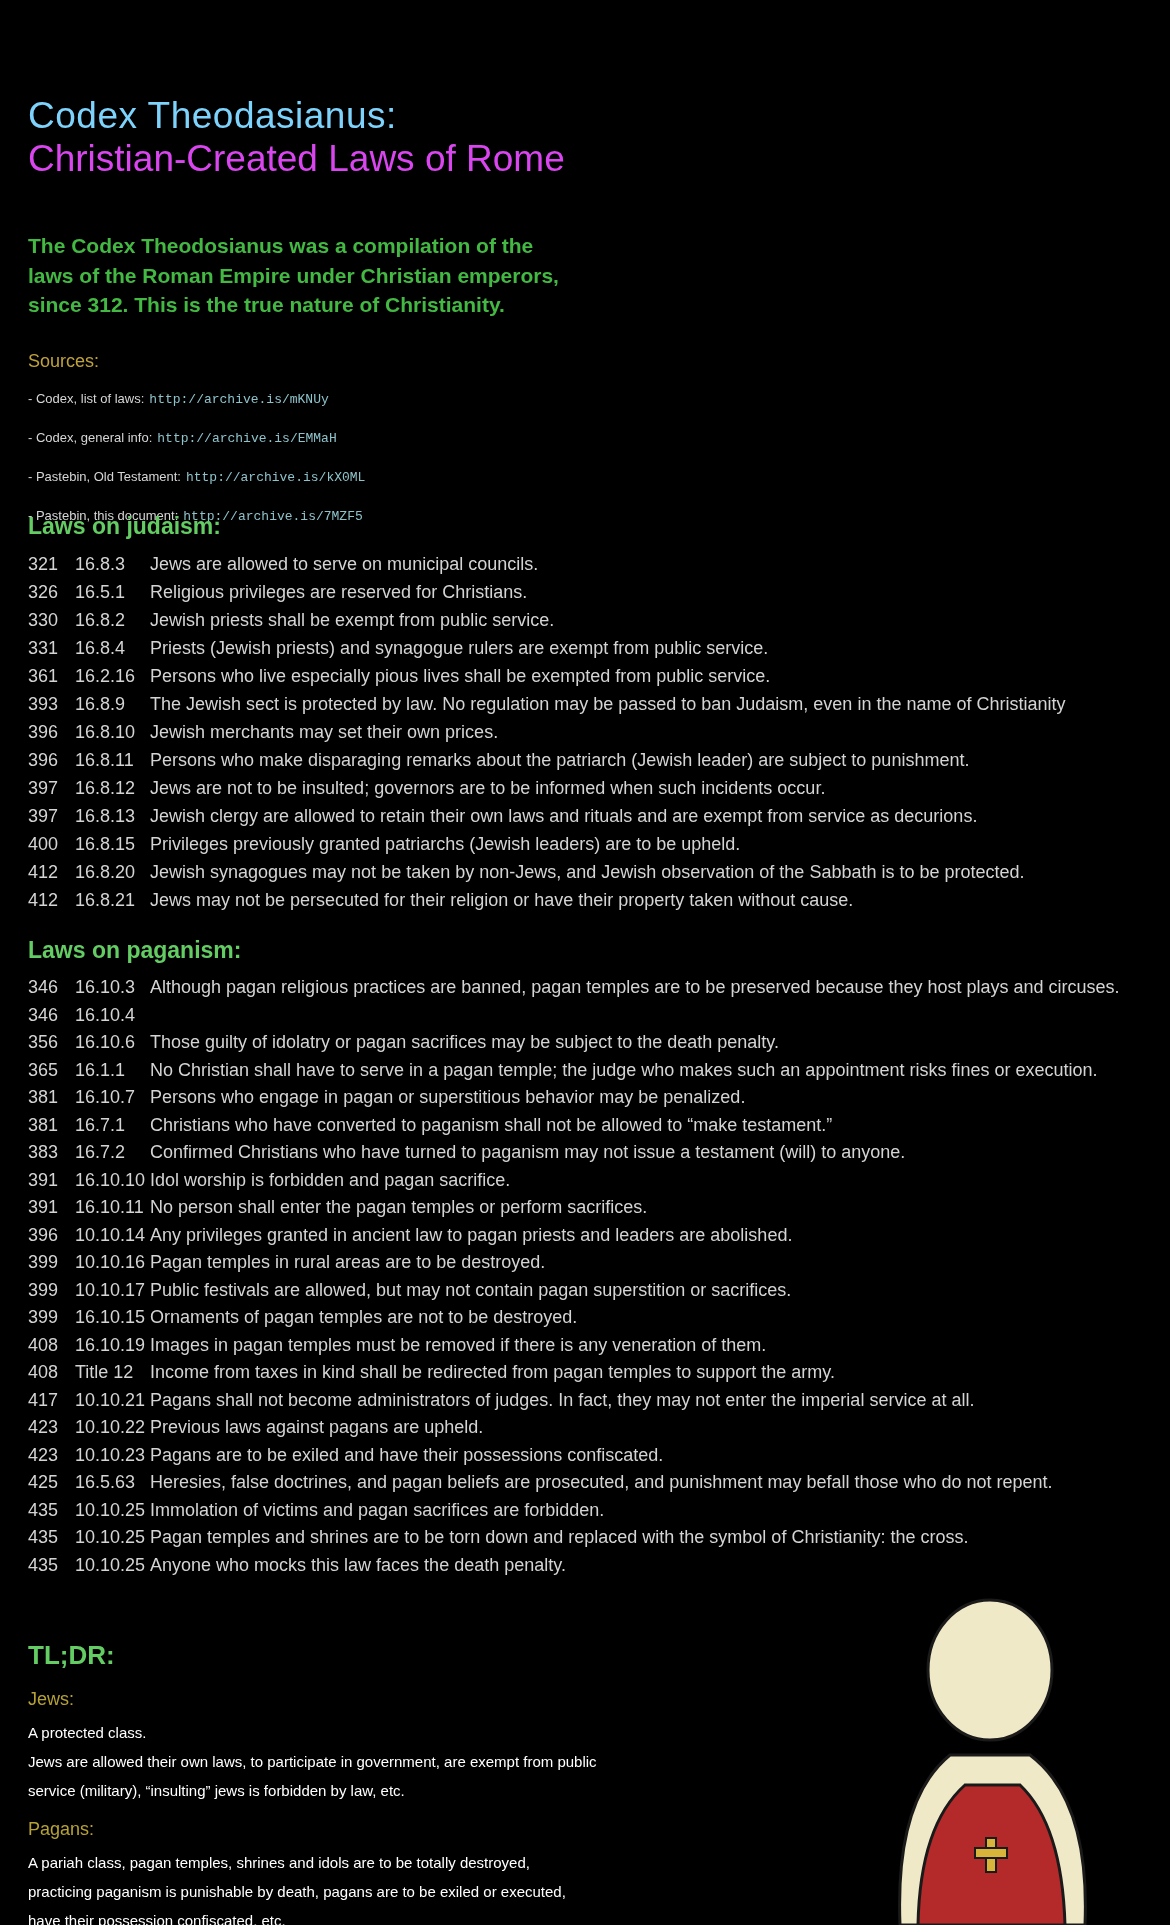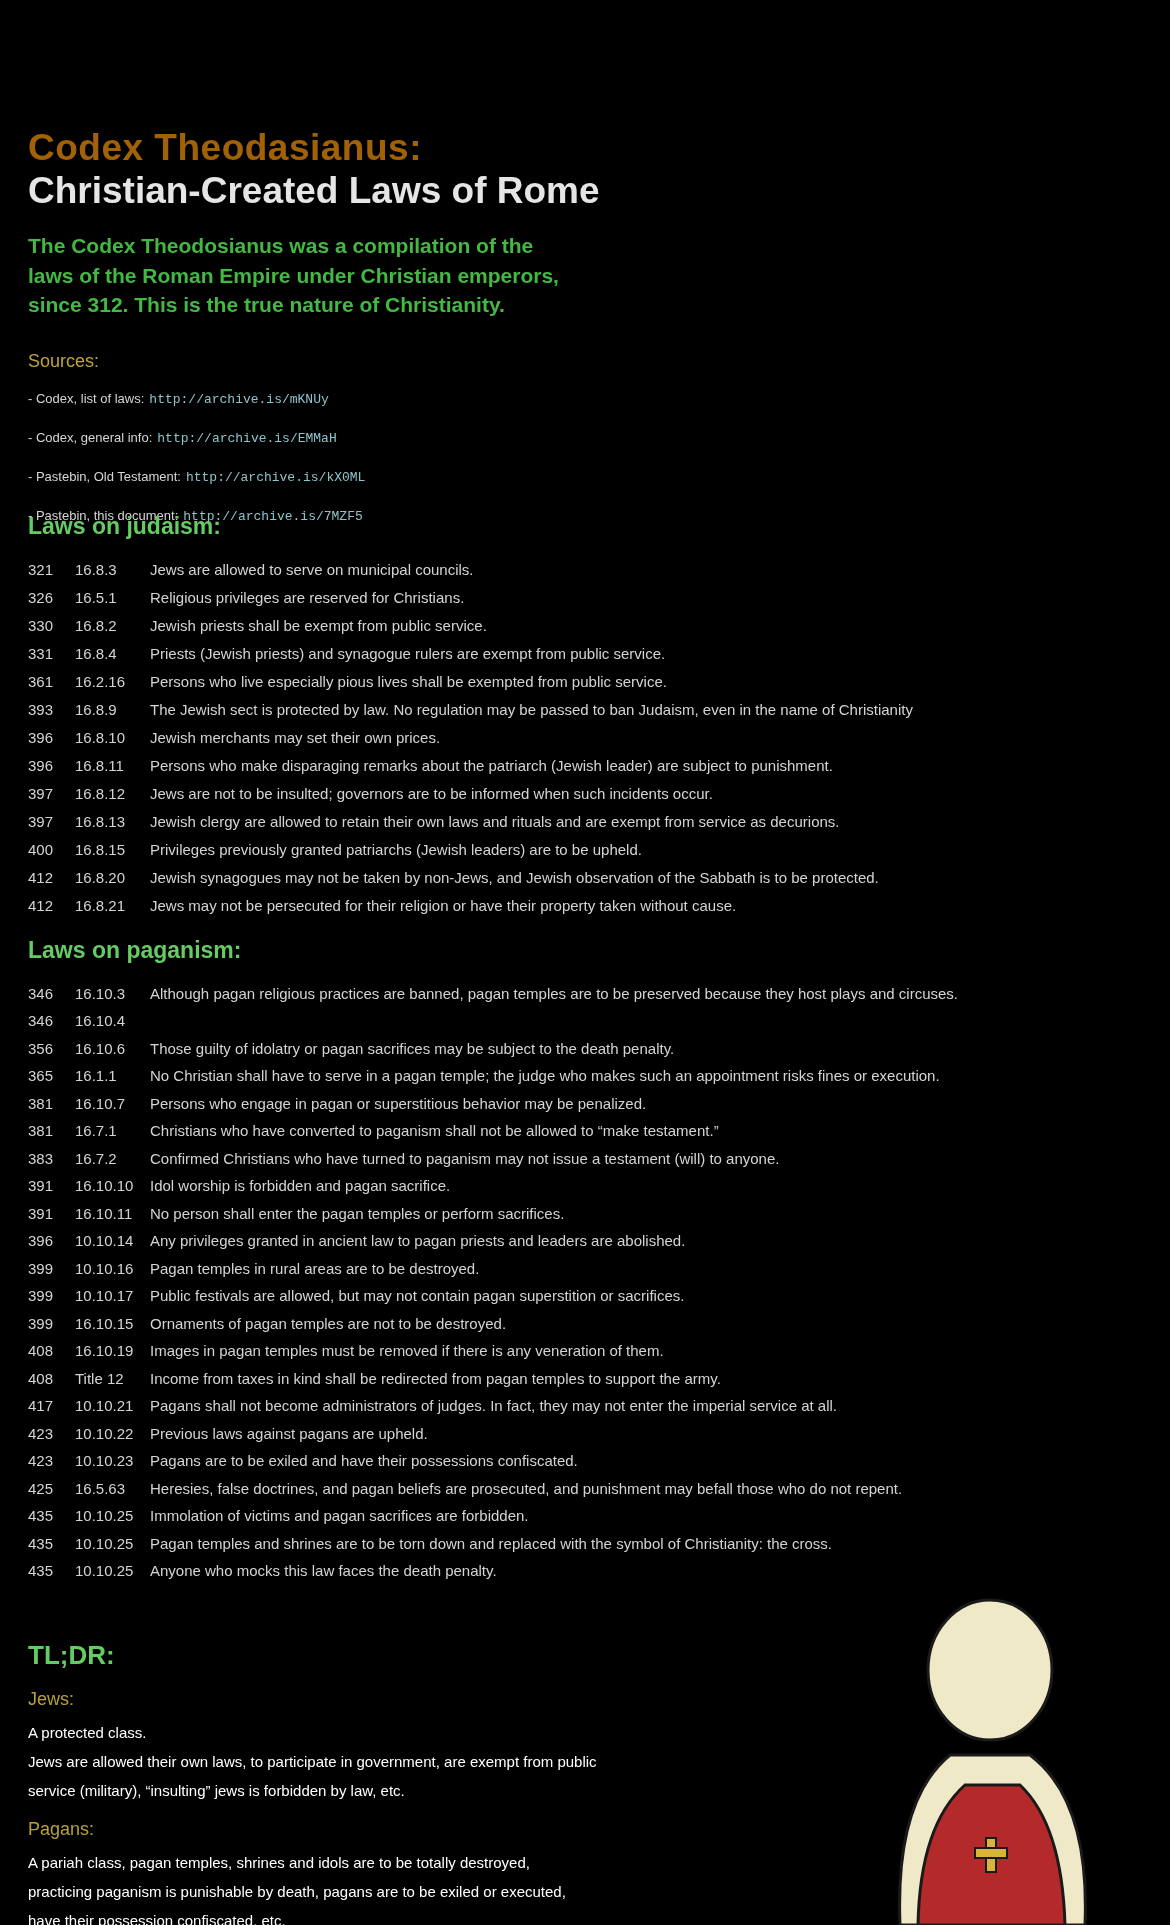--- a/index.html
+++ b/index.html
@@ -8,43 +8,43 @@
     background: #000;
     position: relative;
     overflow: hidden;
     font-family: "Liberation Sans", sans-serif;
     -webkit-font-smoothing: antialiased;
   }
   .abs { position: absolute; left: 28px; }
 
   
   #header { top: 94px; }
-  .title-1 { color: #a16207; font-size: 37px; font-weight: 700; line-height: 43px; letter-spacing: 0.5px; margin-top: 32px; }
-  .title-2 { color: #e5e5e5; font-size: 37px; font-weight: 700; line-height: 43px; }
+  .title-1 { color: #7dd3fc; font-size: 37px; font-weight: 400; line-height: 43px; letter-spacing: 0.5px; }
+  .title-2 { color: #d946ef; font-size: 37px; font-weight: 400; line-height: 43px; }
 
   
   #intro { top: 231px; }
   .intro-line { color: #43b843; font-size: 21px; font-weight: 700; line-height: 29.5px; }
 
   
   #sources { top: 351px; }
   .sources-heading { color: #bfa23a; font-size: 18px; font-weight: 400; margin-bottom: 13px; }
   .source-item { color: #d6d6d6; font-size: 13px; line-height: 27px; margin-top: 11px; }
   .source-item .url {
     font-family: "Liberation Mono", monospace;
     color: #8ec3cb; font-size: 13px;
     margin-left: 5px;
   }
 
   
   .laws h2 { margin: 0 0 10px 0; color: #63cc63; font-size: 23px; font-weight: 700; line-height: 28px; }
   #sec-judaism { top: 512px; }
   #sec-paganism { top: 936px; }
   .rows { }
-  .row { display: flex; align-items: flex-end; color: #d4d4d4; font-size: 15px; }
+  .row { display: flex; align-items: center; color: #d4d4d4; font-size: 18px; }
   #sec-judaism .row { height: 28px; }
   #sec-paganism .row { height: 27.5px; }
   .row .year { width: 47px; flex: 0 0 auto; }
   .row .code { width: 75px; flex: 0 0 auto; }
   .row .desc { white-space: nowrap; }
 
   
   #tldr { top: 1640px; width: 660px; }
   .tldr-heading { color: #63cc63; font-size: 26px; font-weight: 700; margin: 0 0 18px 0; }
   .tldr-label { color: #b5a134; font-size: 18px; margin: 0 0 8px 0; }

